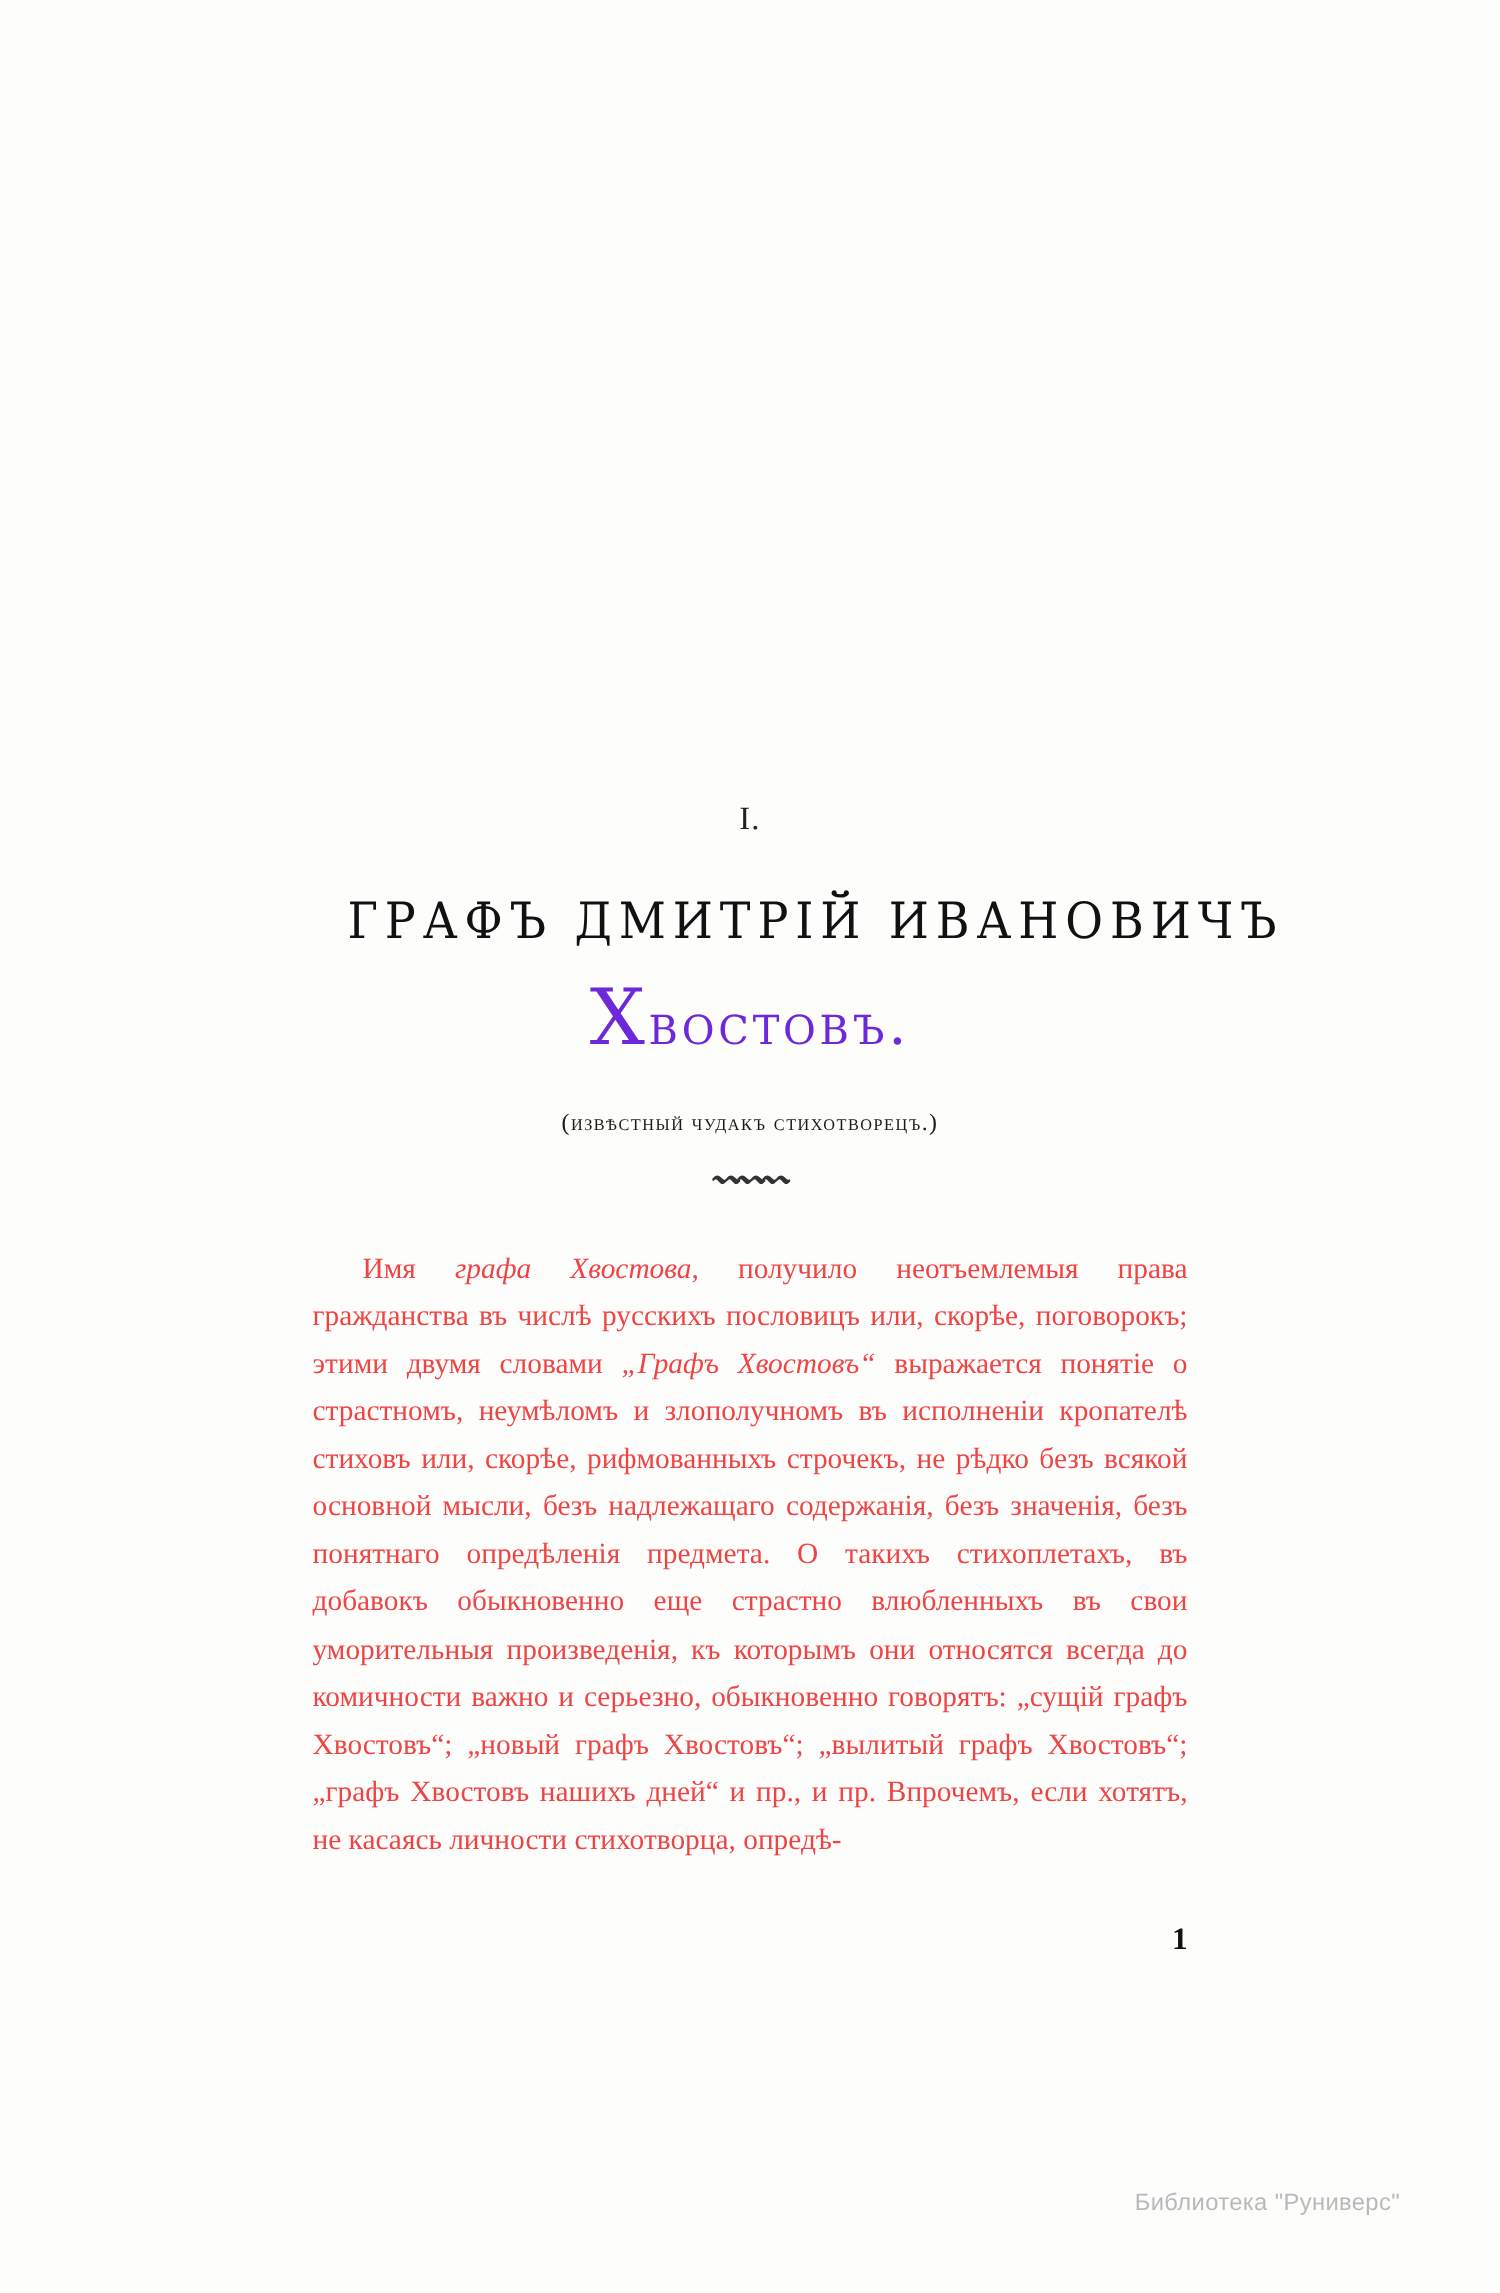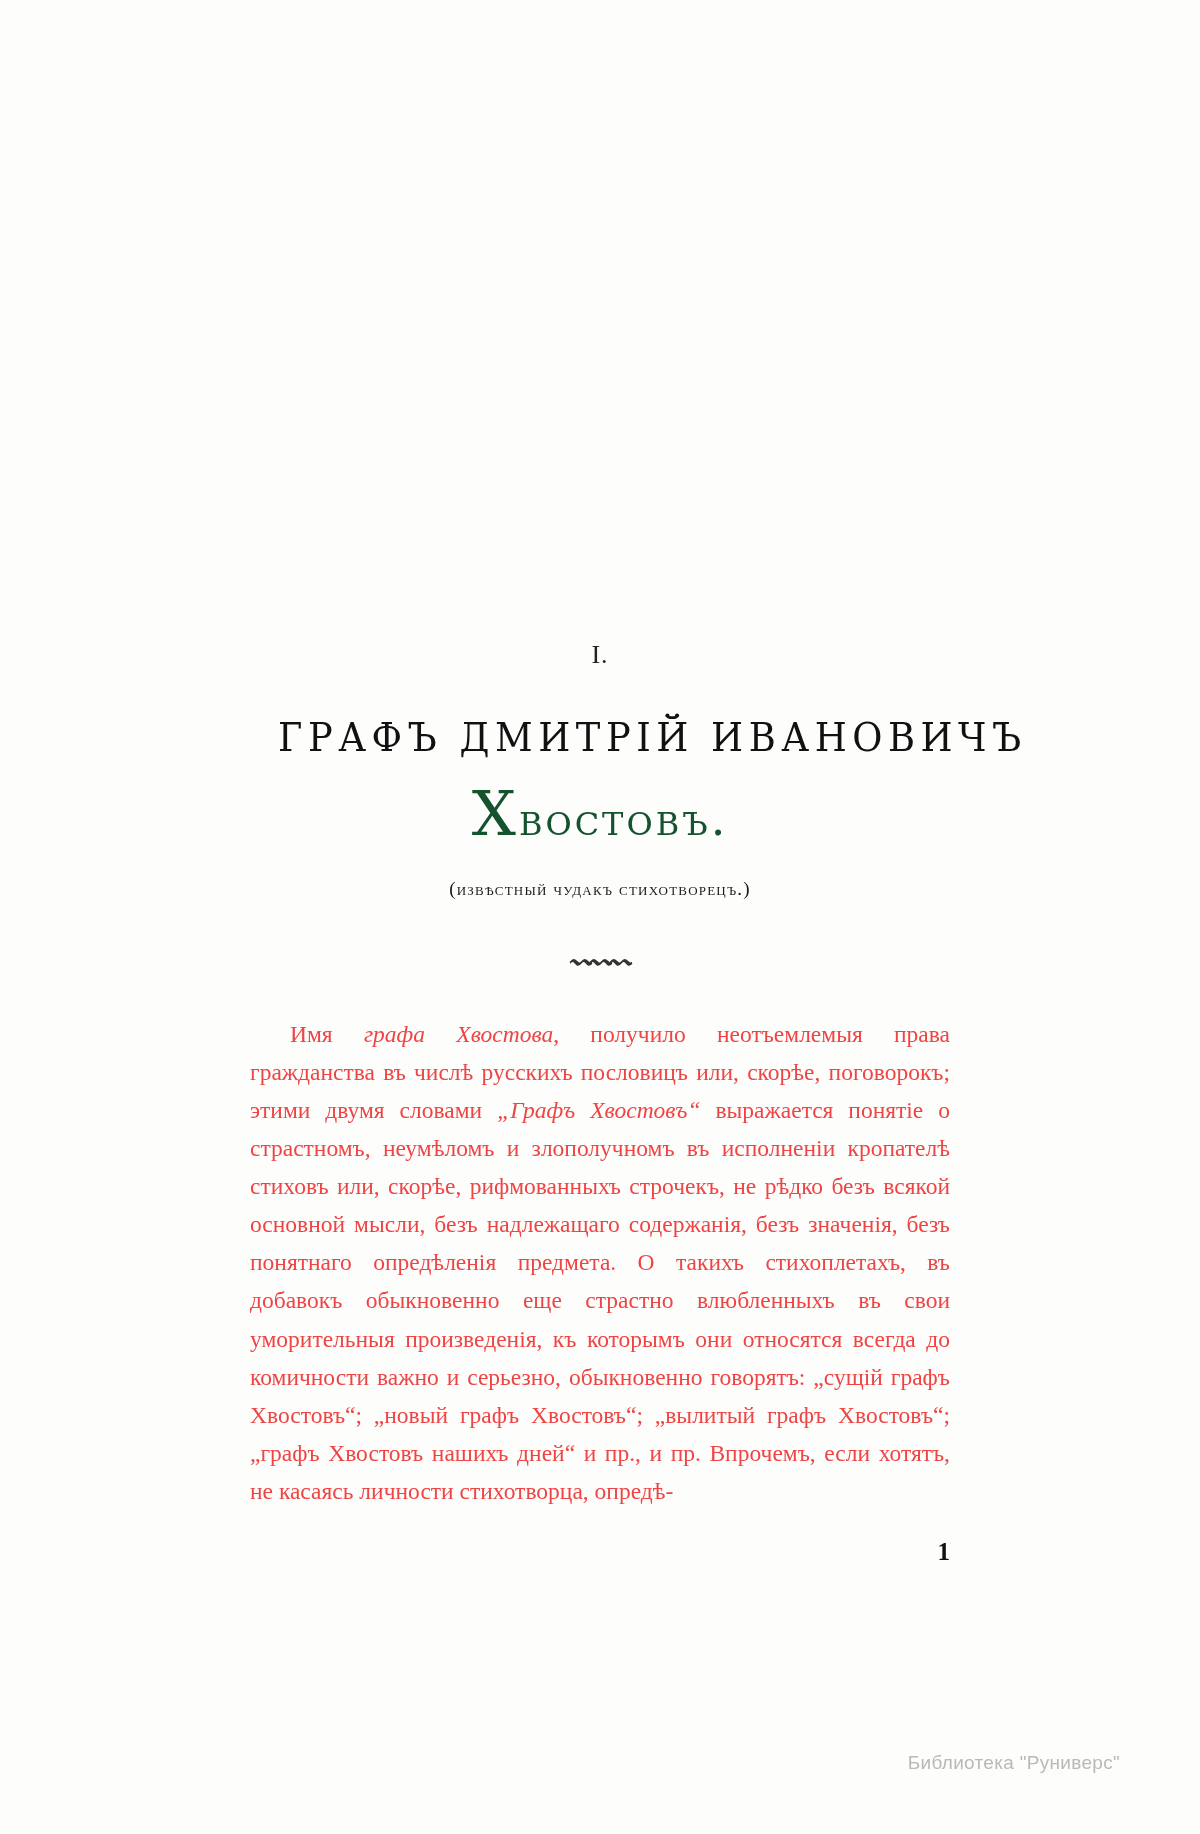--- a/index.html
+++ b/index.html
@@ -51,38 +51,38 @@
     font-family: "DejaVu Serif", serif;
     transform: scaleX(0.92);
     margin-bottom: 26px;
     white-space: nowrap;
   }
 
   .title-line2 {
     text-align: center;
     font-size: 46px;
     letter-spacing: 3px;
-    color: #14532d;
+    color: #6d28d9;
     font-family: "DejaVu Serif", serif;
     font-variant: small-caps;
-    margin-bottom: 32px;
+    margin-bottom: 42px;
   }
   .title-line2 .drop {
     font-size: 62px;
     line-height: 0.9;
   }
 
   .subtitle {
     text-align: center;
     font-size: 19px;
     letter-spacing: 1.2px;
     color: #1a1a1a;
     font-variant: small-caps;
     font-family: "Liberation Serif", serif;
-    margin-bottom: 43px;
+    margin-bottom: 14px;
   }
 
   .ornament {
     text-align: center;
     font-size: 22px;
     color: #333;
     letter-spacing: -2px;
     margin-bottom: 40px;
     font-family: "DejaVu Sans", sans-serif;
   }

